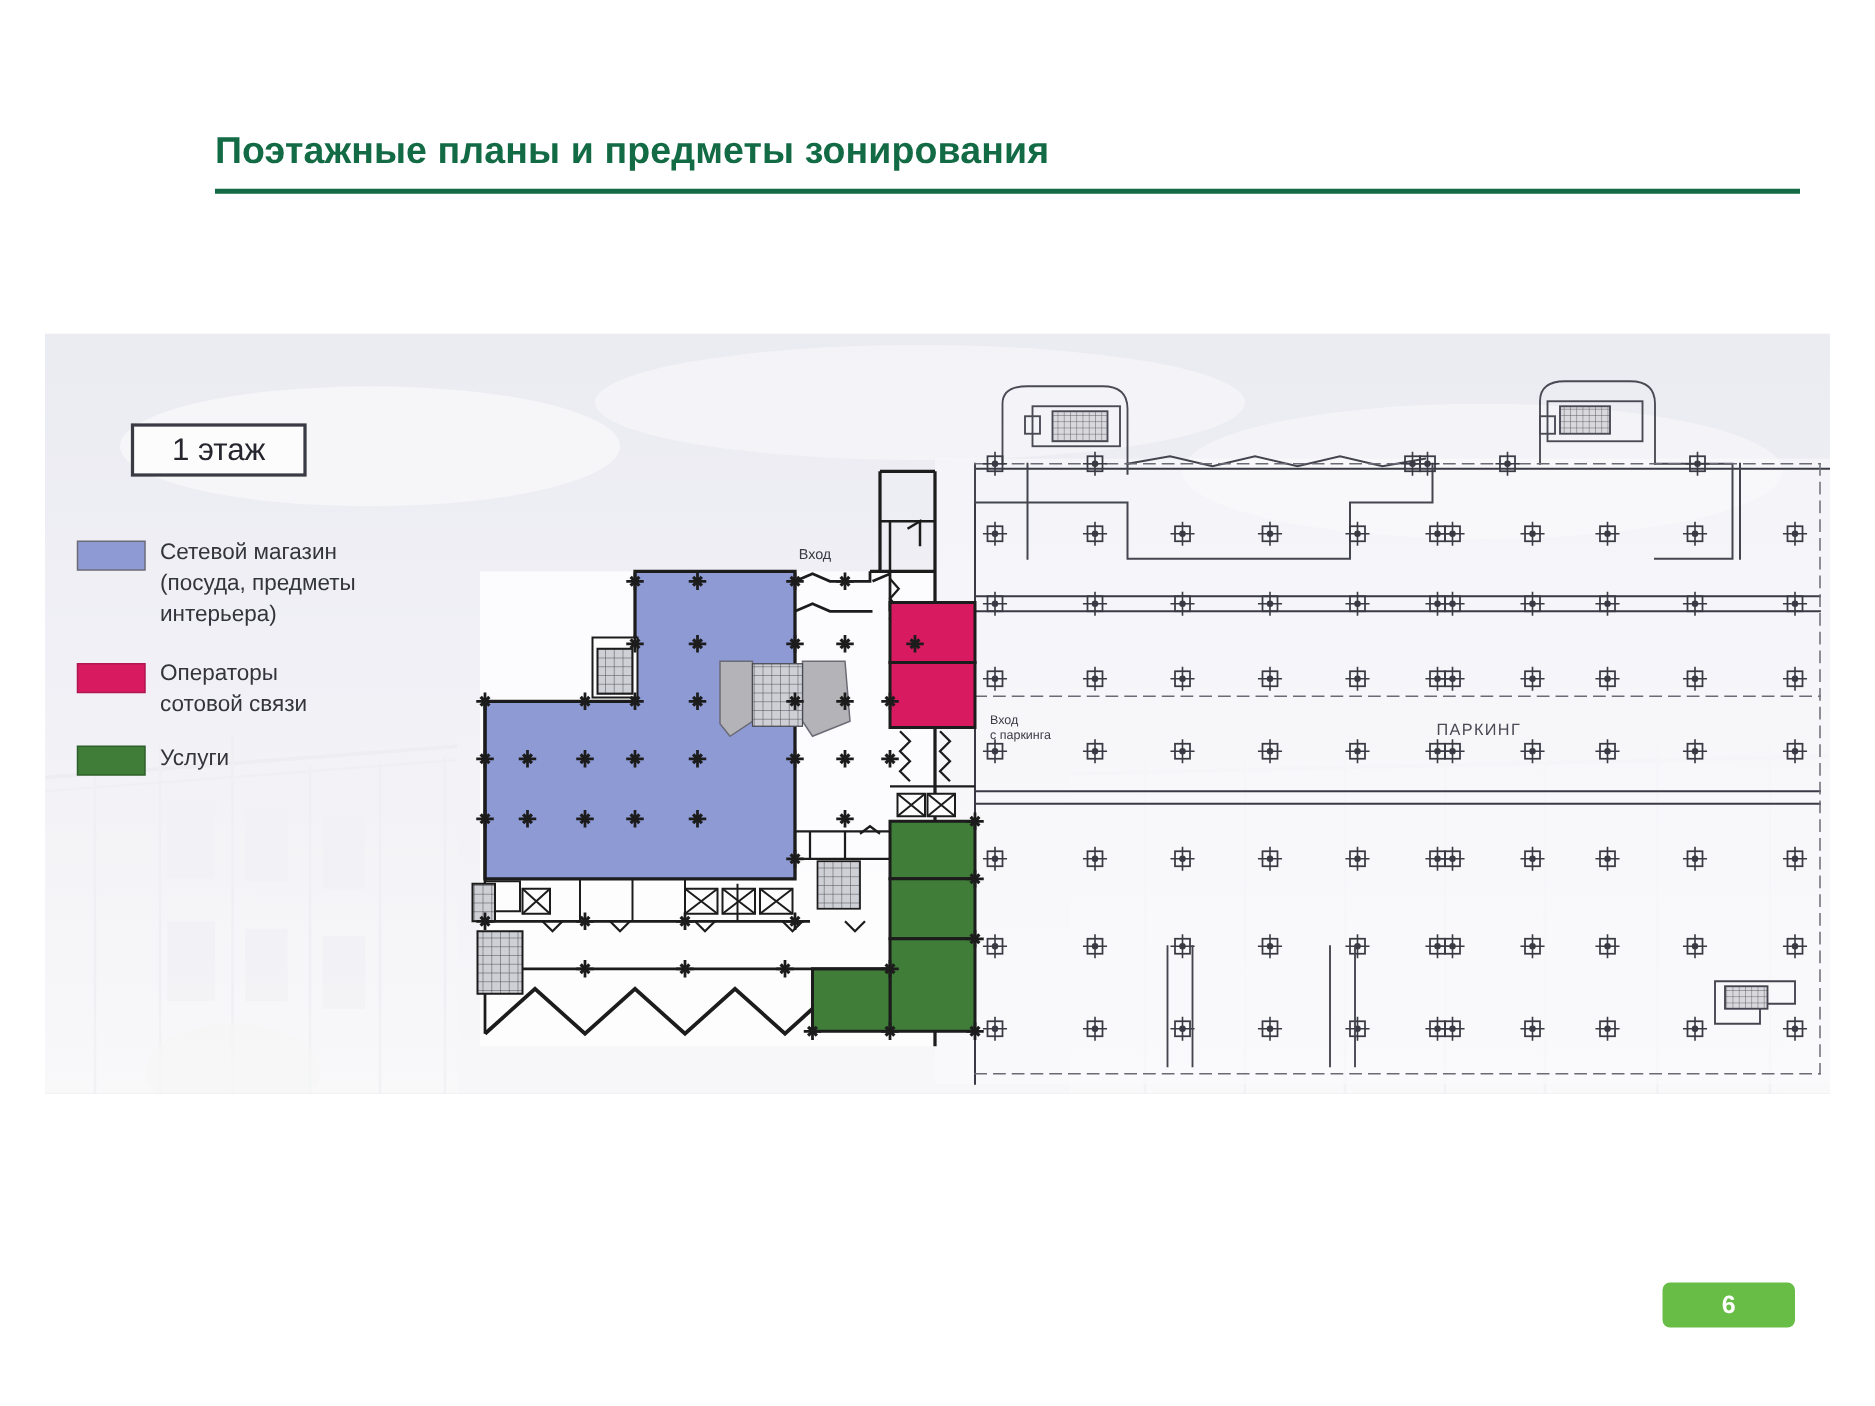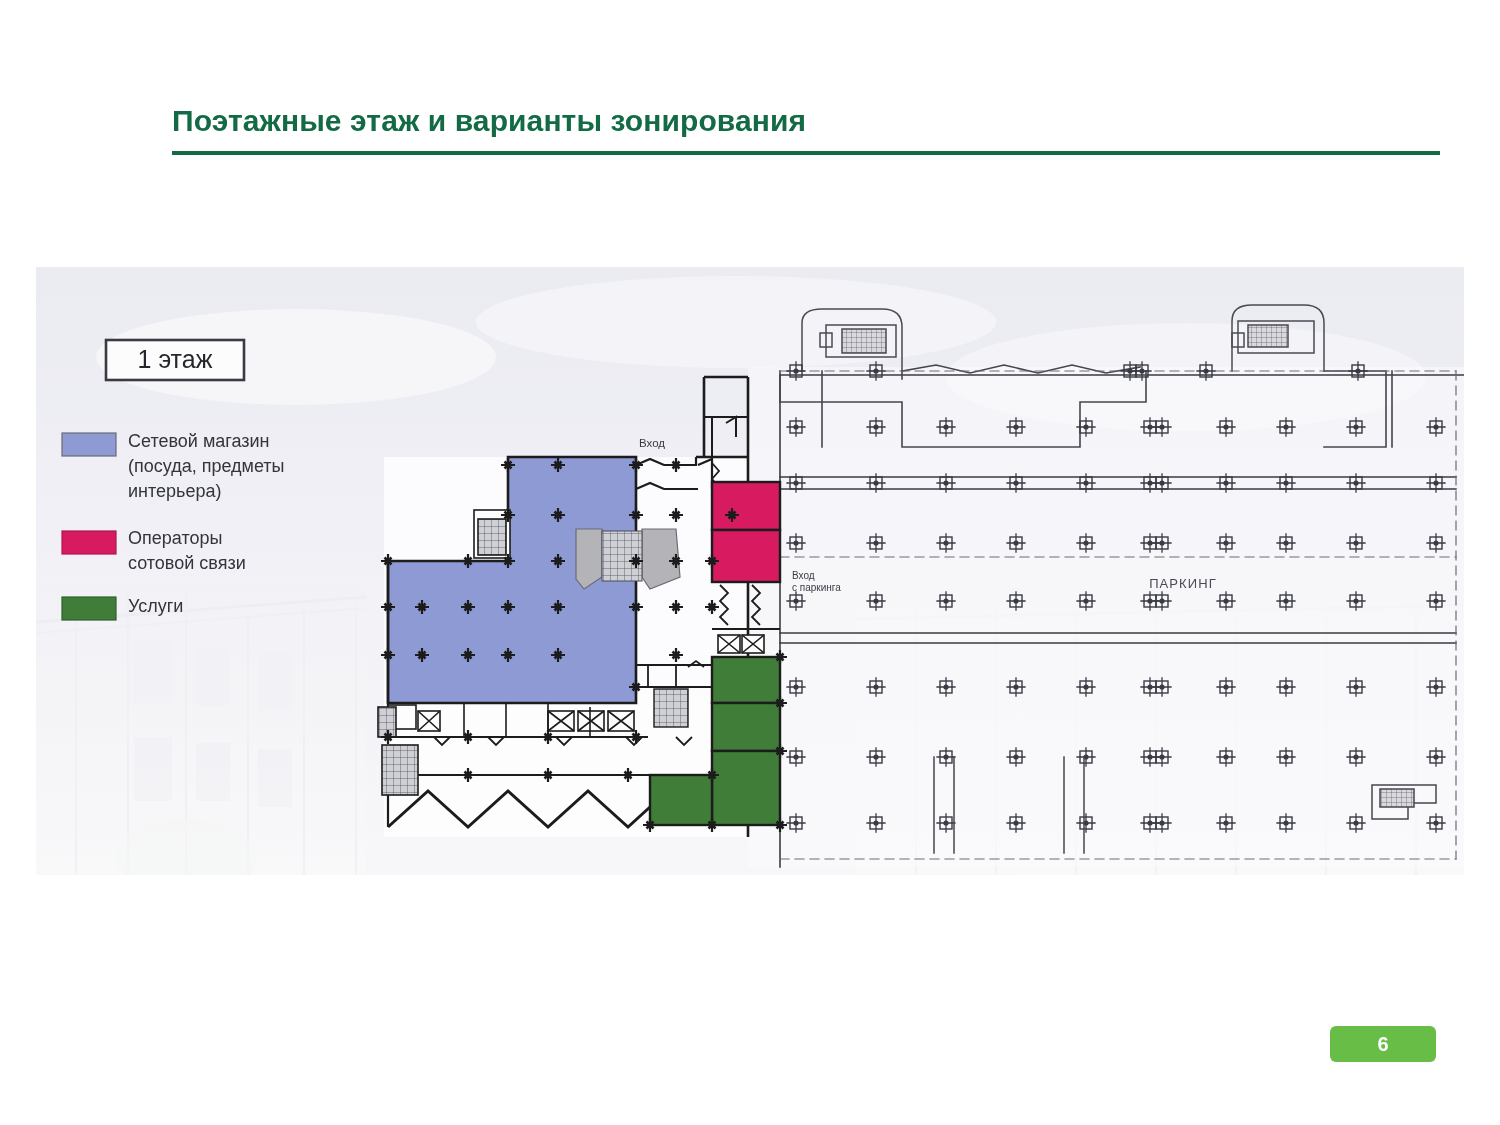--- a/index.html
+++ b/index.html
@@ -50,21 +50,21 @@
     border-radius:6px;
     color:#fff;
     font-size:20px;font-weight:bold;
     display:flex;align-items:center;justify-content:center;
   }
 </style>
 </head>
 <body>
 
 <div id="slide-title-block">
-  <div id="slide-title" style="color: rgb(19, 107, 69);">Поэтажные этаж и варианты зонирования</div>
+  <div id="slide-title" style="color: rgb(19, 107, 69);">Поэтажные планы и предметы зонирования</div>
   <div id="title-rule" style="background: rgb(19, 107, 69);"></div>
 </div>
 
 <div id="plan-panel" style="background: rgb(231, 231, 239);">
   <svg id="plan-svg" viewBox="0 0 1428 608" xmlns="http://www.w3.org/2000/svg">
     <defs>
       <pattern id="hatchGrid" width="7" height="7" patternUnits="userSpaceOnUse">
         <rect width="7" height="7" fill="#cfcfd6"></rect>
         <path d="M0 0 L0 7 M0 0 L7 0" stroke="#4a4a52" stroke-width="0.8"></path>
       </pattern>

